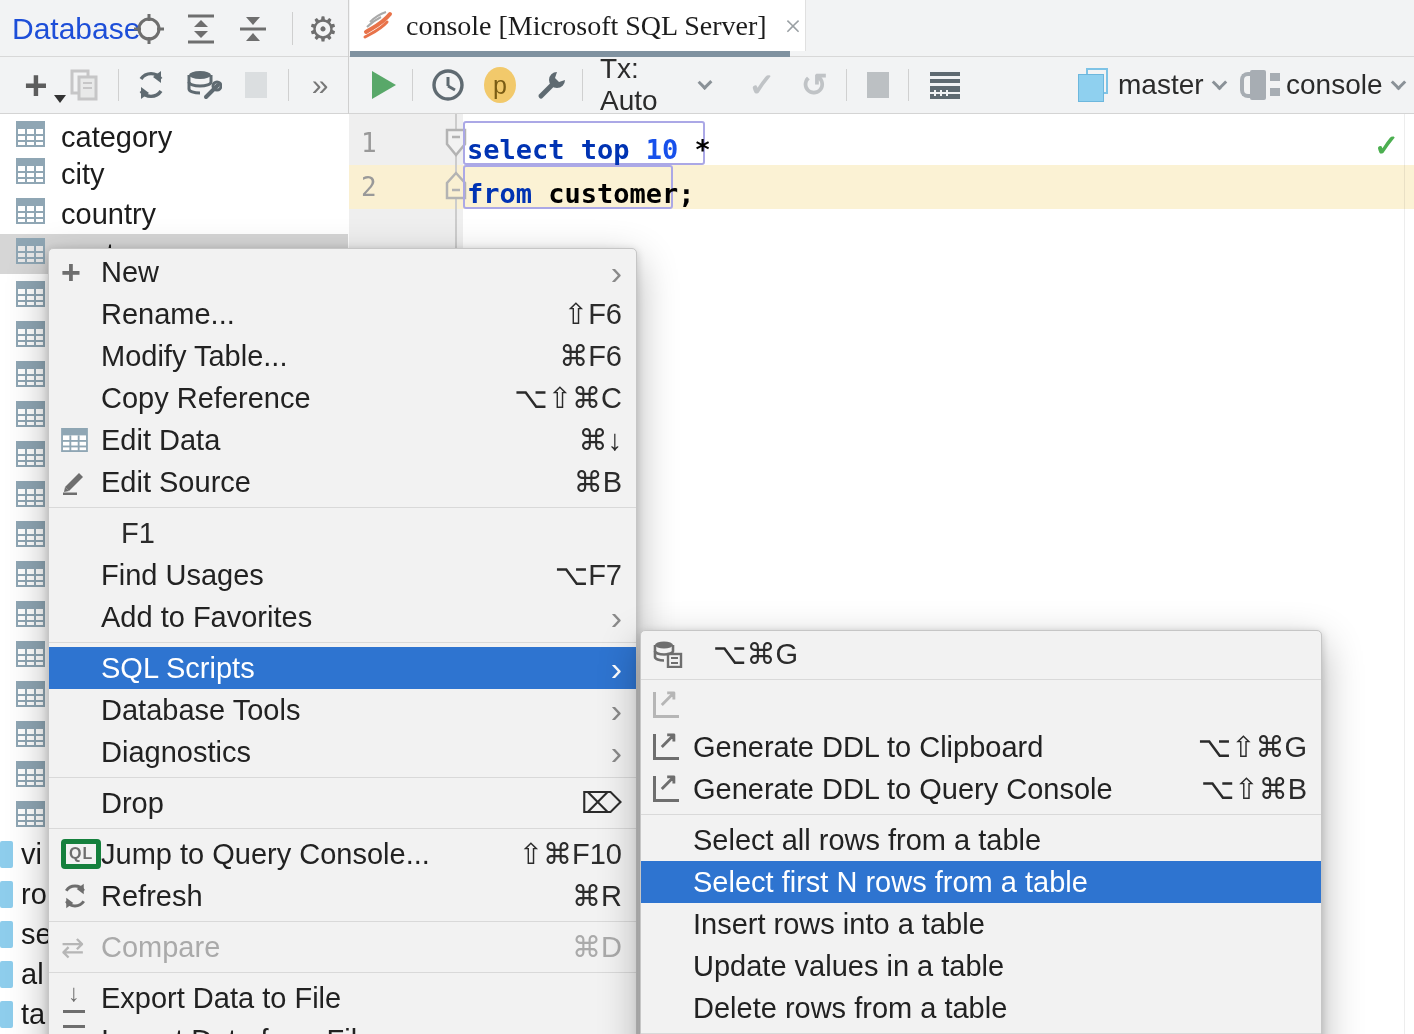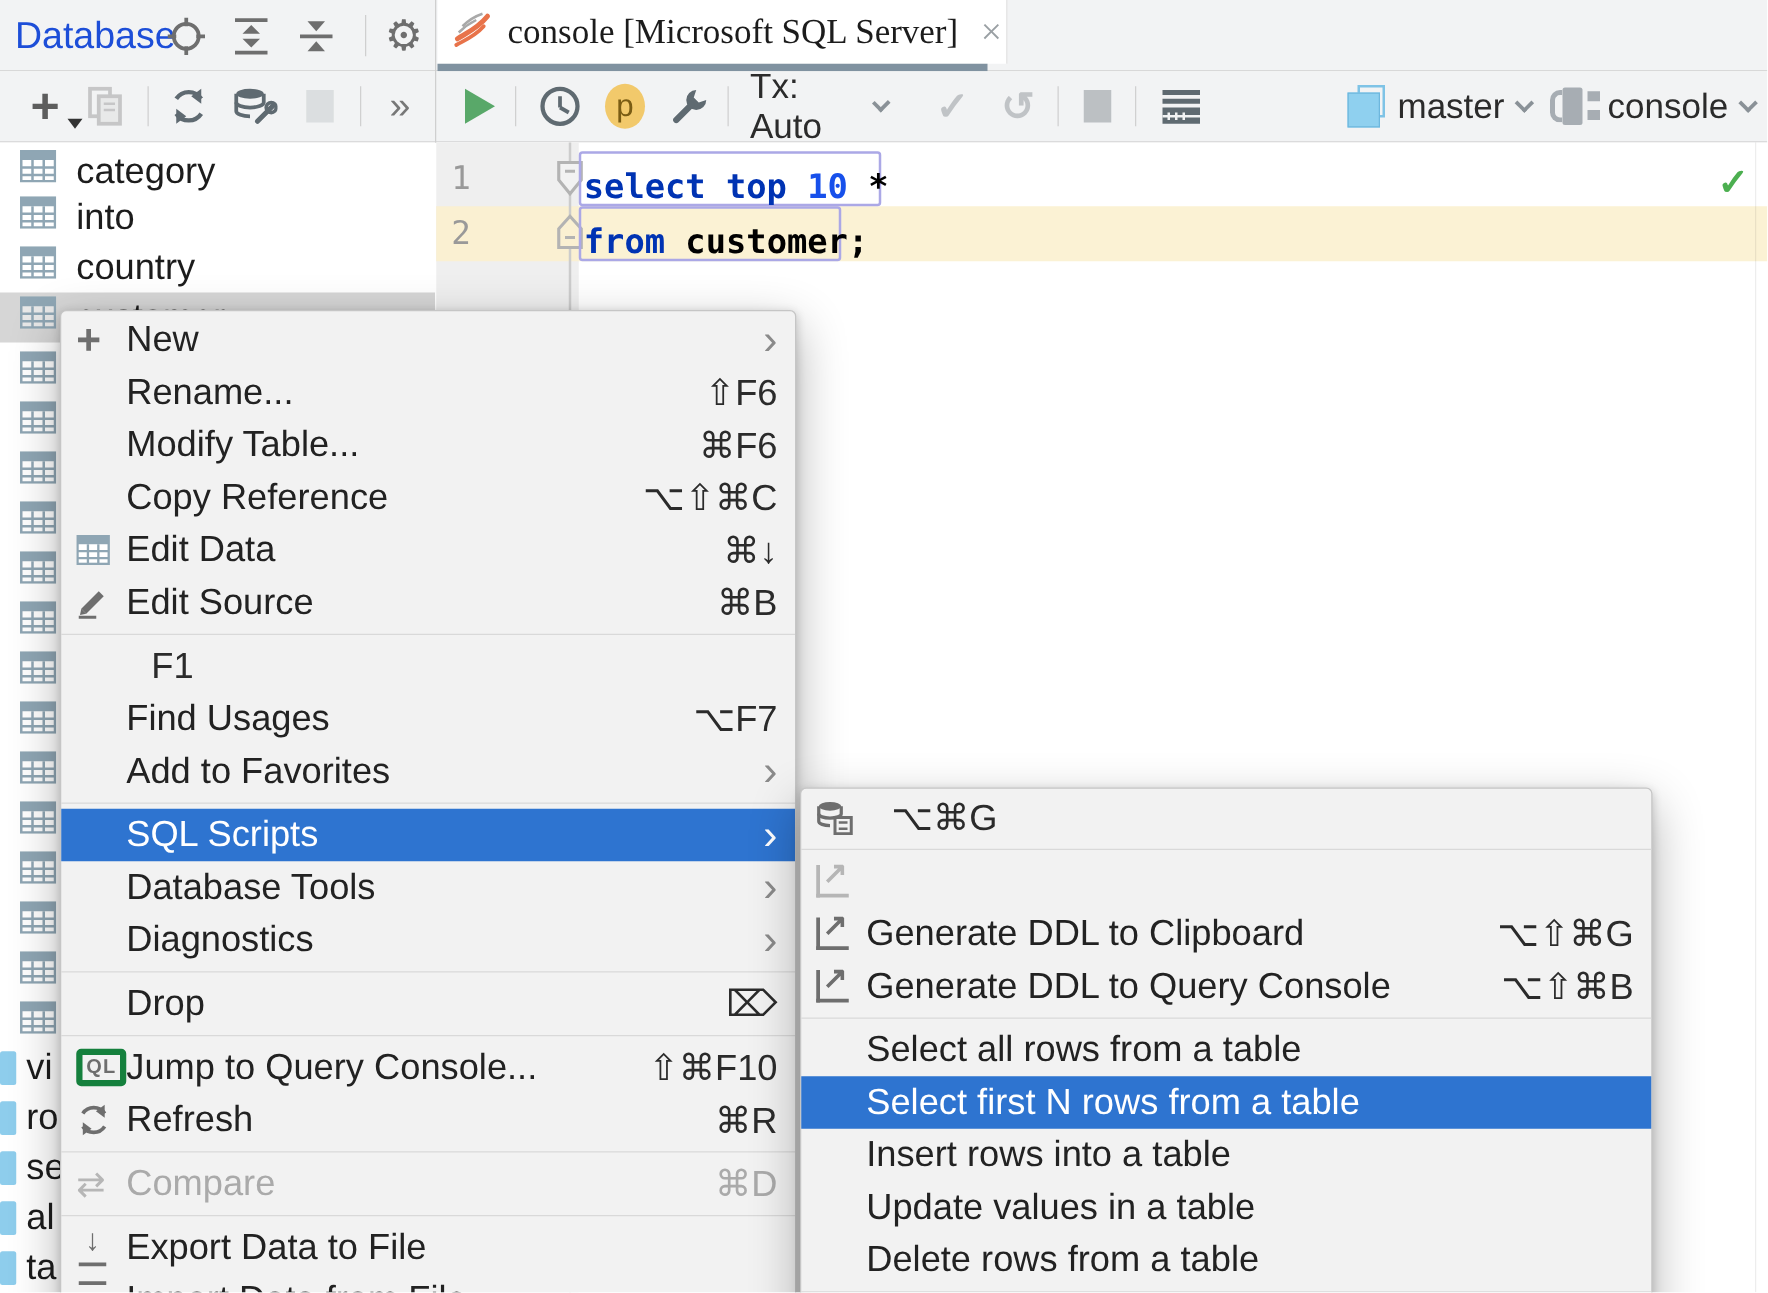--- a/index.html
+++ b/index.html
@@ -257,21 +257,21 @@
     </div>
     <div class="trow" style="top:40px;">
       <span class="ticon"><svg width="29" height="26" viewBox="0 0 29 26">
             <rect x="1" y="1" width="27" height="24" fill="#fff" stroke="#8FA6B4" stroke-width="2"></rect>
             <rect x="1" y="1" width="27" height="7" fill="#8FA6B4"></rect>
             <line x1="10" y1="8" x2="10" y2="25" stroke="#8FA6B4" stroke-width="2"></line>
             <line x1="19" y1="8" x2="19" y2="25" stroke="#8FA6B4" stroke-width="2"></line>
             <line x1="1" y1="14" x2="28" y2="14" stroke="#8FA6B4" stroke-width="2"></line>
             <line x1="1" y1="20" x2="28" y2="20" stroke="#8FA6B4" stroke-width="2"></line>
           </svg></span>
-      <span>into</span>
+      <span>city</span>
     </div>
     <div class="trow" style="top:80px;">
       <span class="ticon"><svg width="29" height="26" viewBox="0 0 29 26">
             <rect x="1" y="1" width="27" height="24" fill="#fff" stroke="#8FA6B4" stroke-width="2"></rect>
             <rect x="1" y="1" width="27" height="7" fill="#8FA6B4"></rect>
             <line x1="10" y1="8" x2="10" y2="25" stroke="#8FA6B4" stroke-width="2"></line>
             <line x1="19" y1="8" x2="19" y2="25" stroke="#8FA6B4" stroke-width="2"></line>
             <line x1="1" y1="14" x2="28" y2="14" stroke="#8FA6B4" stroke-width="2"></line>
             <line x1="1" y1="20" x2="28" y2="20" stroke="#8FA6B4" stroke-width="2"></line>
           </svg></span>

